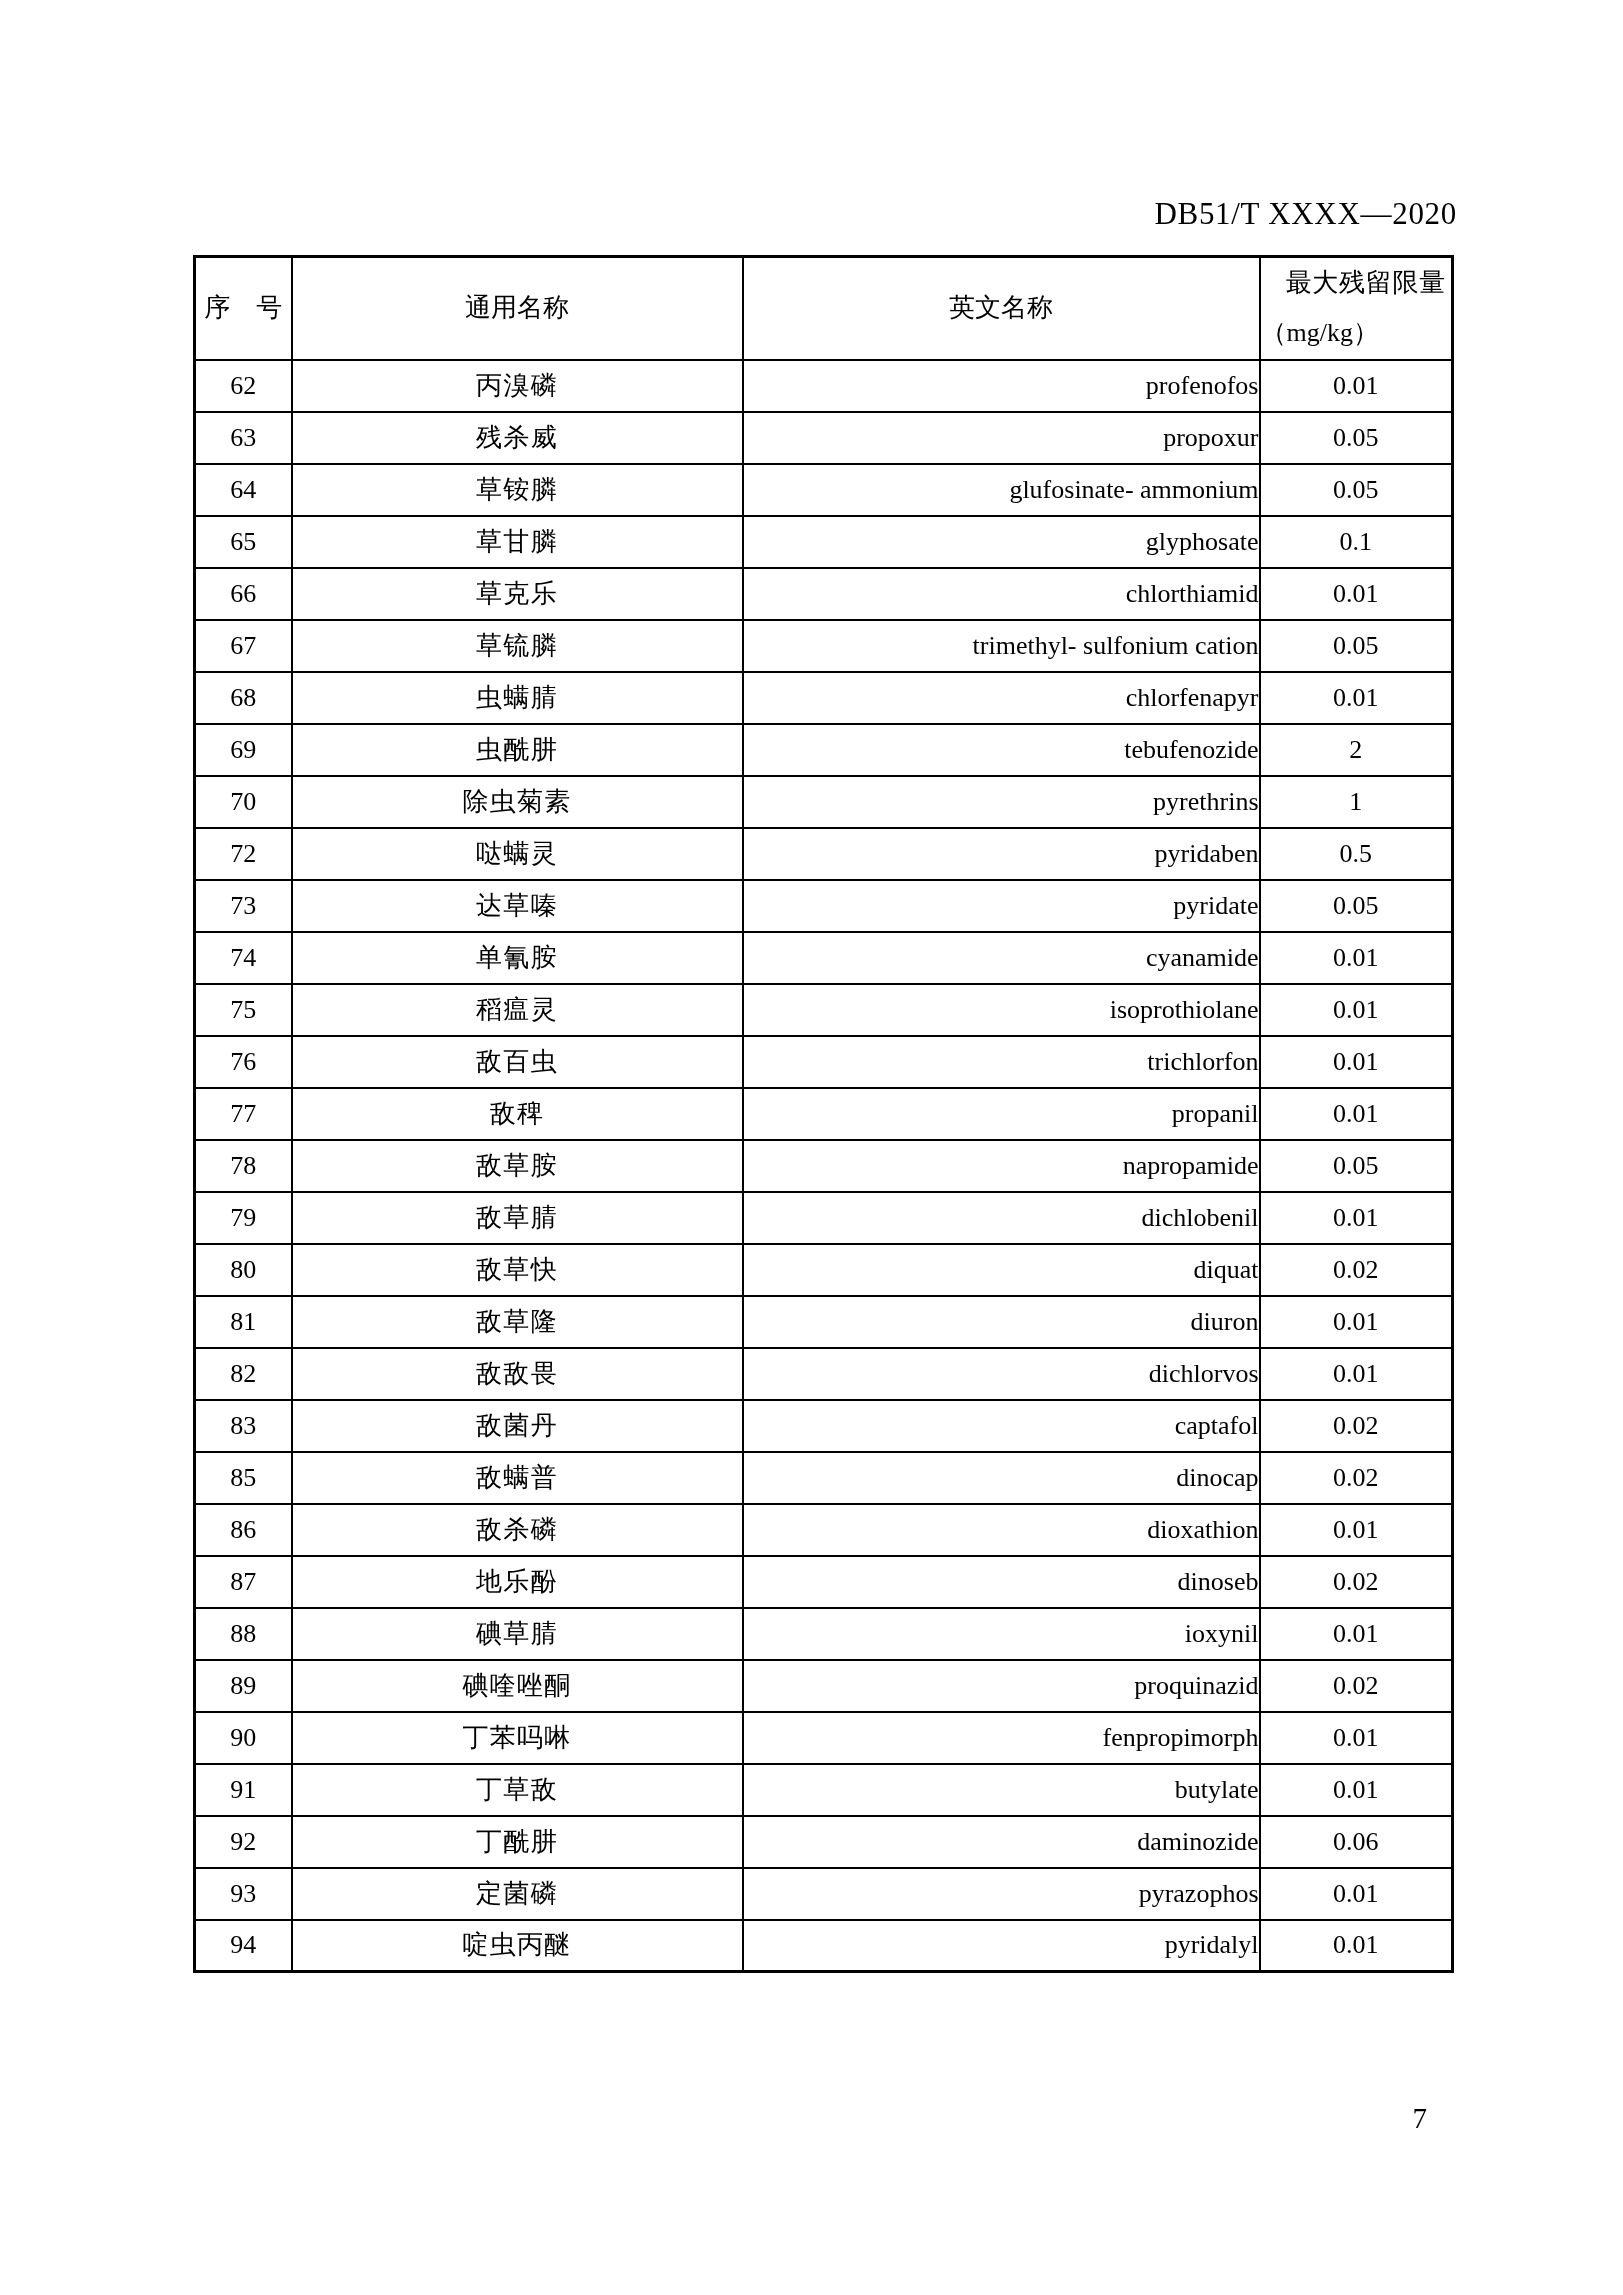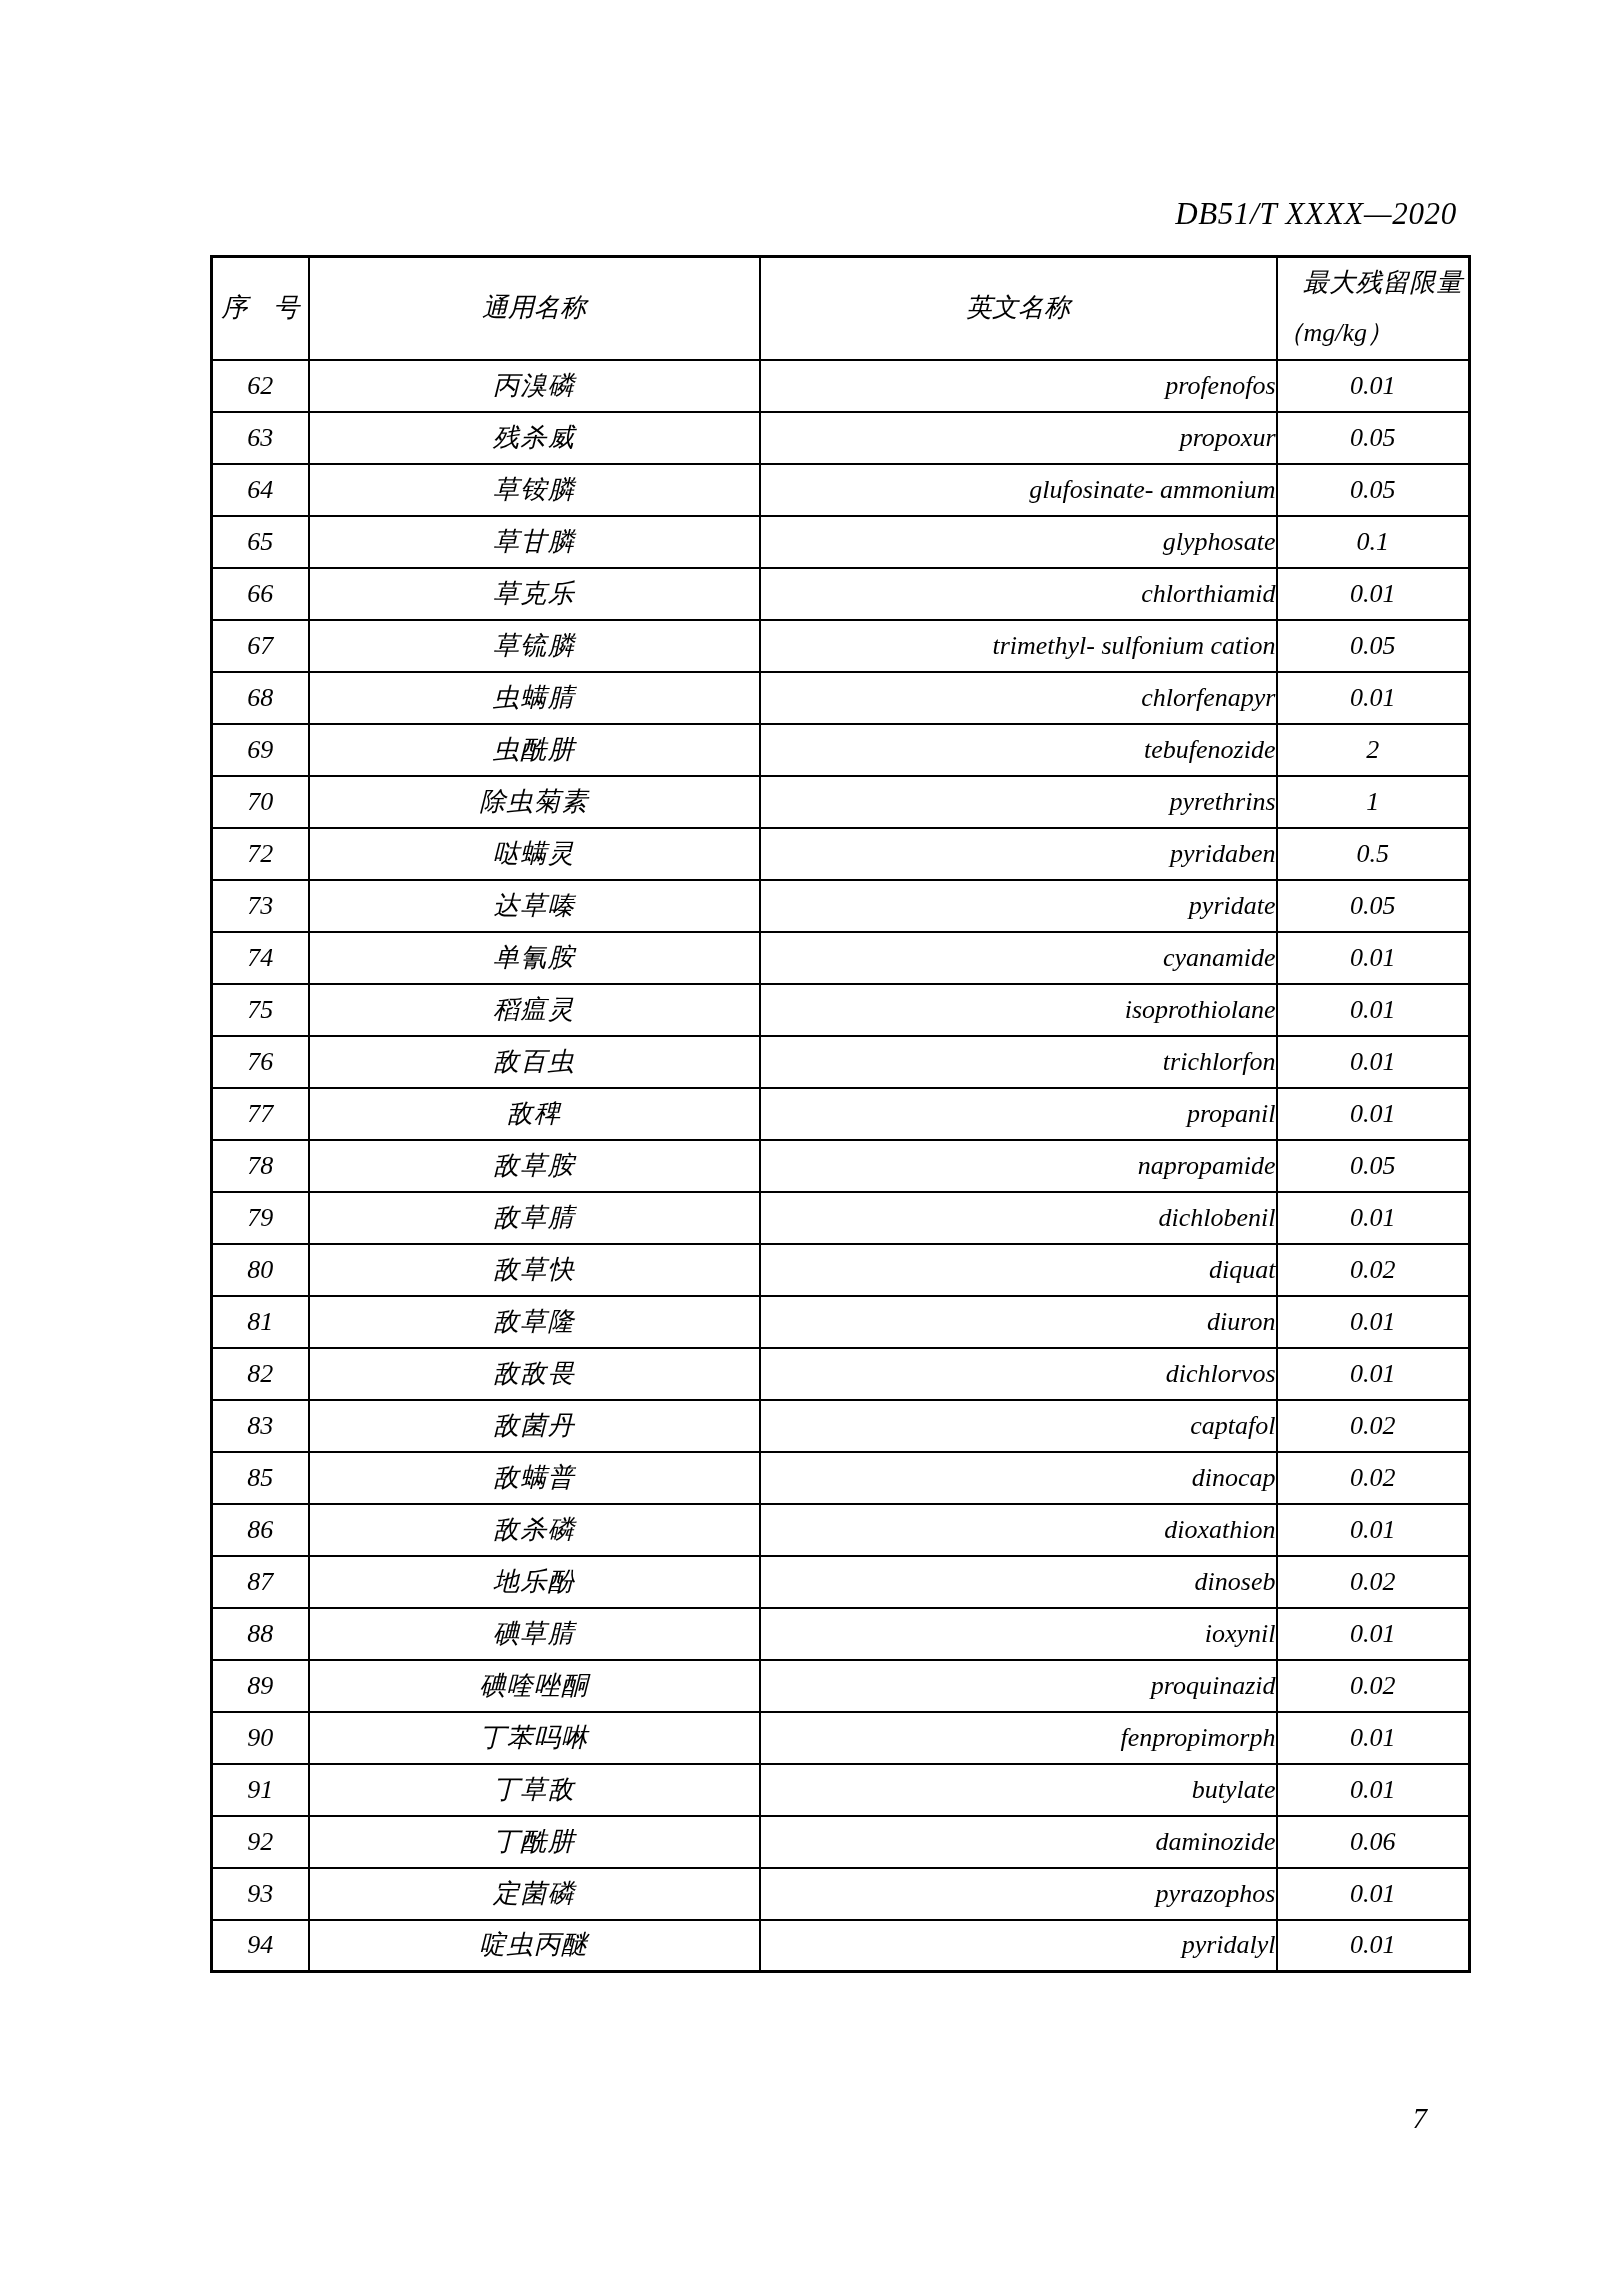--- a/index.html
+++ b/index.html
@@ -8,39 +8,37 @@
     background: #ffffff;
   }
   .page {
     position: relative;
     width: 1623px;
     height: 2295px;
     background: #ffffff;
     font-family: "Liberation Serif", "DejaVu Serif", serif;
     color: #000000;
     overflow: hidden;
-    font-style: italic;
   }
   .doc-code {
     position: absolute;
     top: 196px;
     right: 166px;
     font-size: 31px;
     letter-spacing: 0.7px;
     white-space: nowrap;
   }
   table.mrl {
     position: absolute;
     left: 193px;
     top: 255px;
     width: 1258px;
     border-collapse: collapse;
     table-layout: fixed;
     border: 3.3px solid #000000;
-    margin-left: 17px;
   }
   table.mrl col.c-no  { width: 97px; }
   table.mrl col.c-cn  { width: 451px; }
   table.mrl col.c-en  { width: 517px; }
   table.mrl col.c-mrl { width: 193px; }
 
   table.mrl th, table.mrl td {
     border: 2px solid #000000;
     padding: 0;
     vertical-align: middle;

